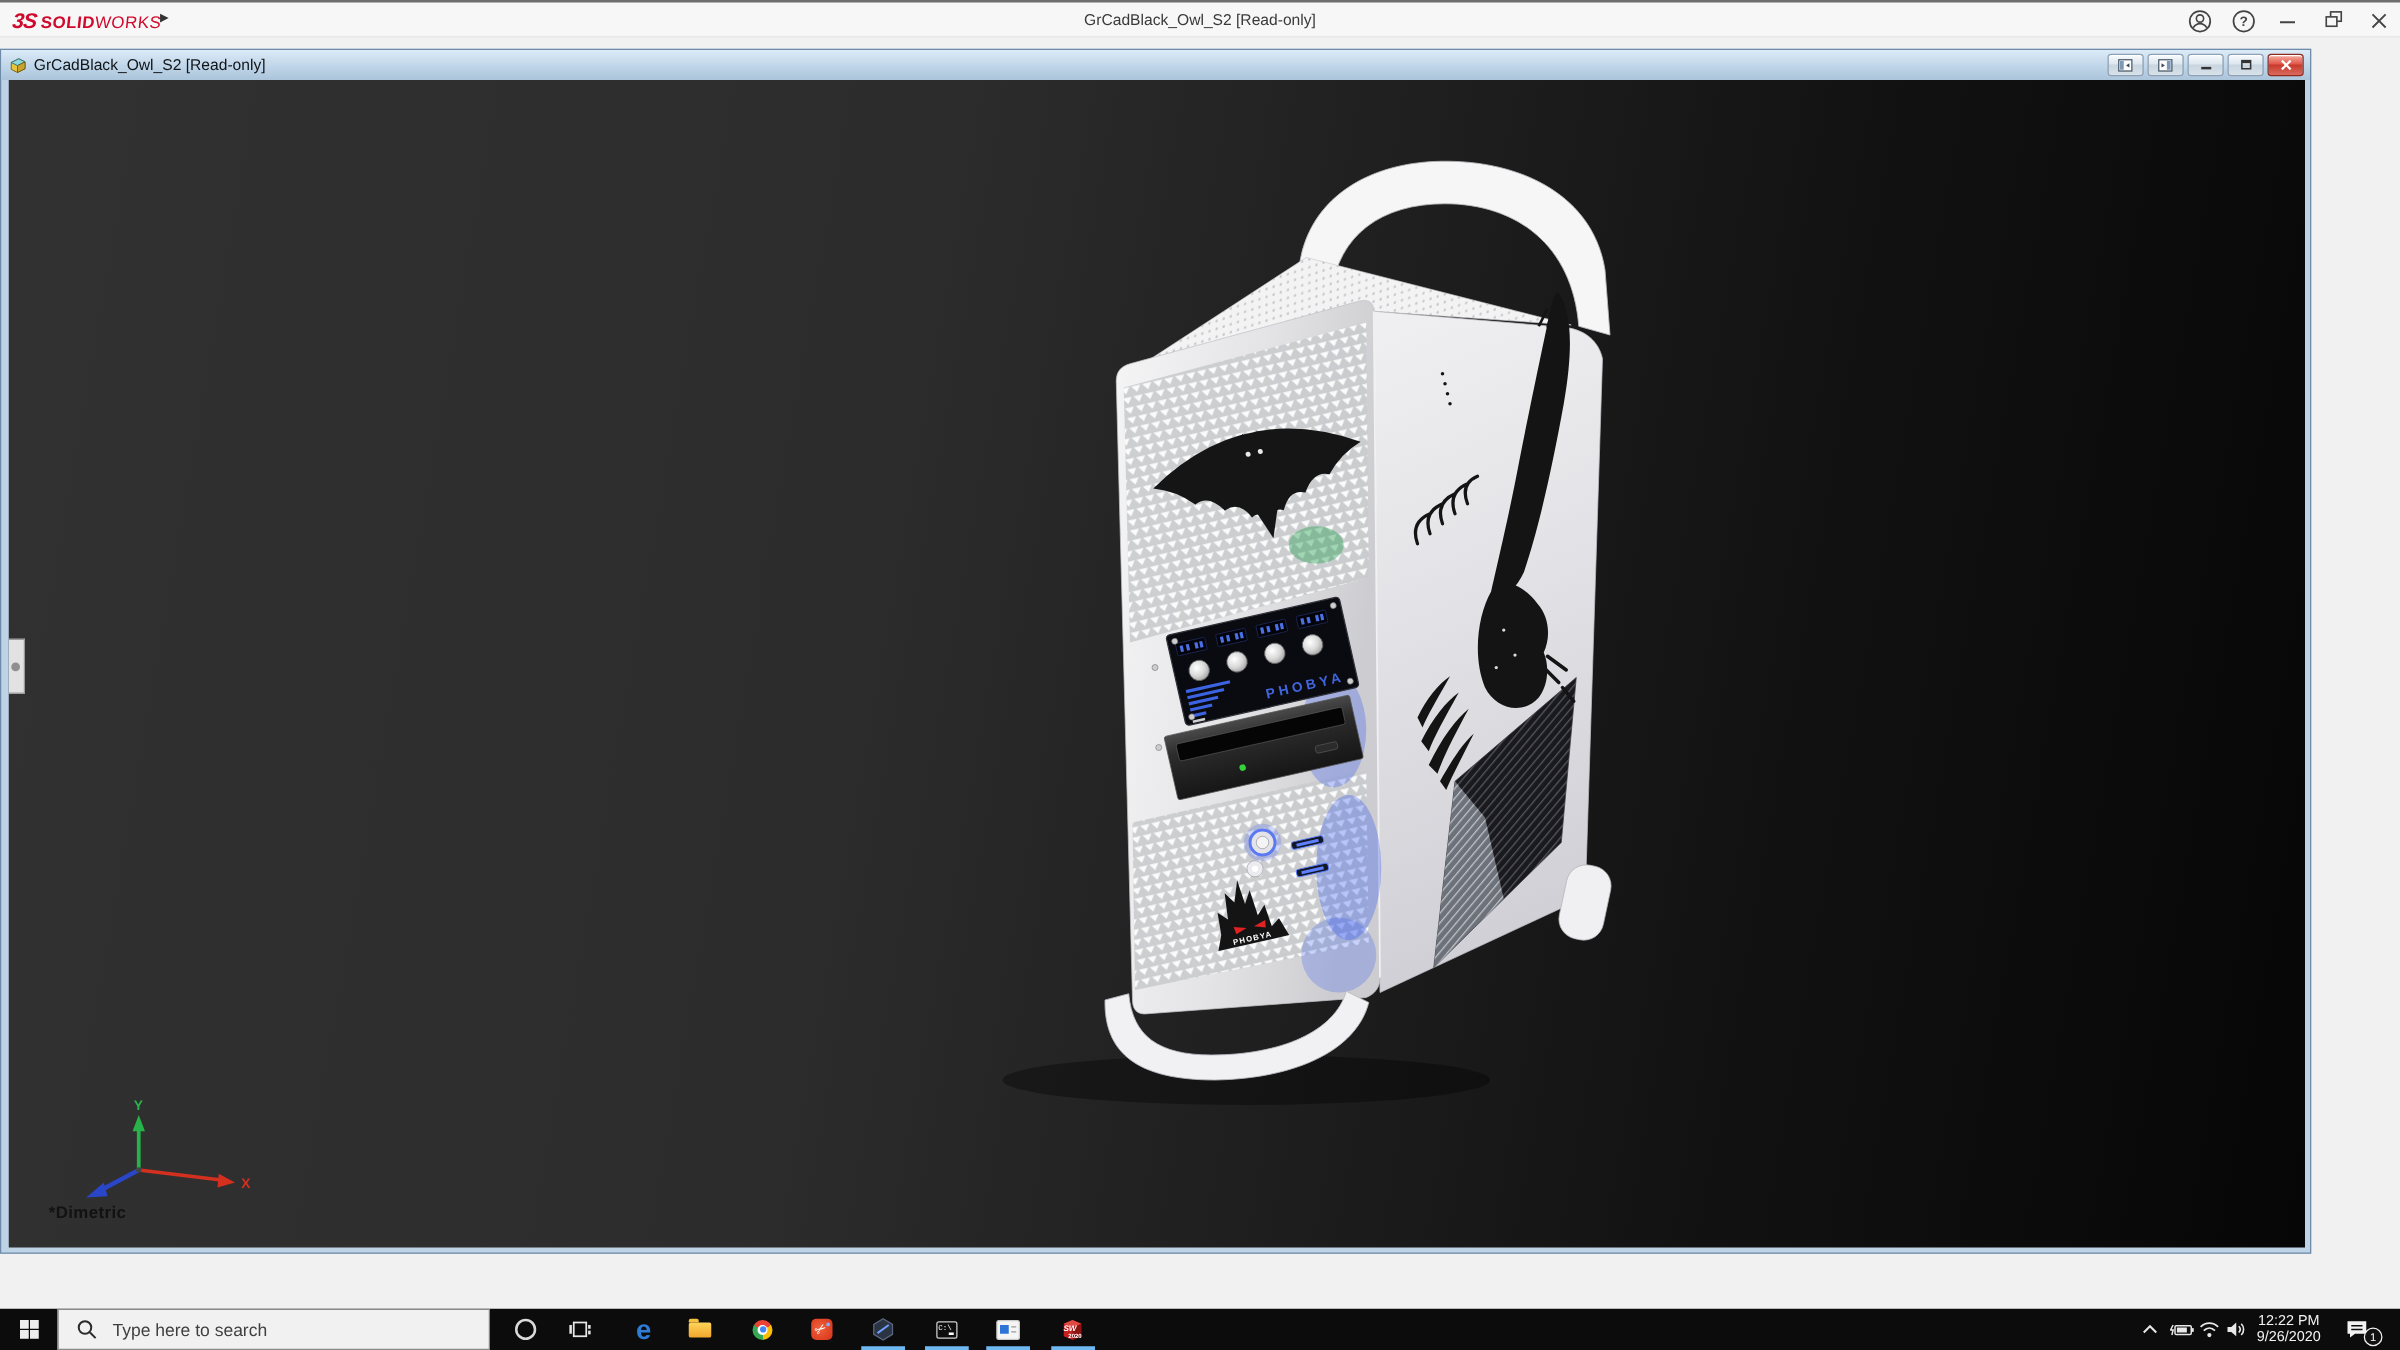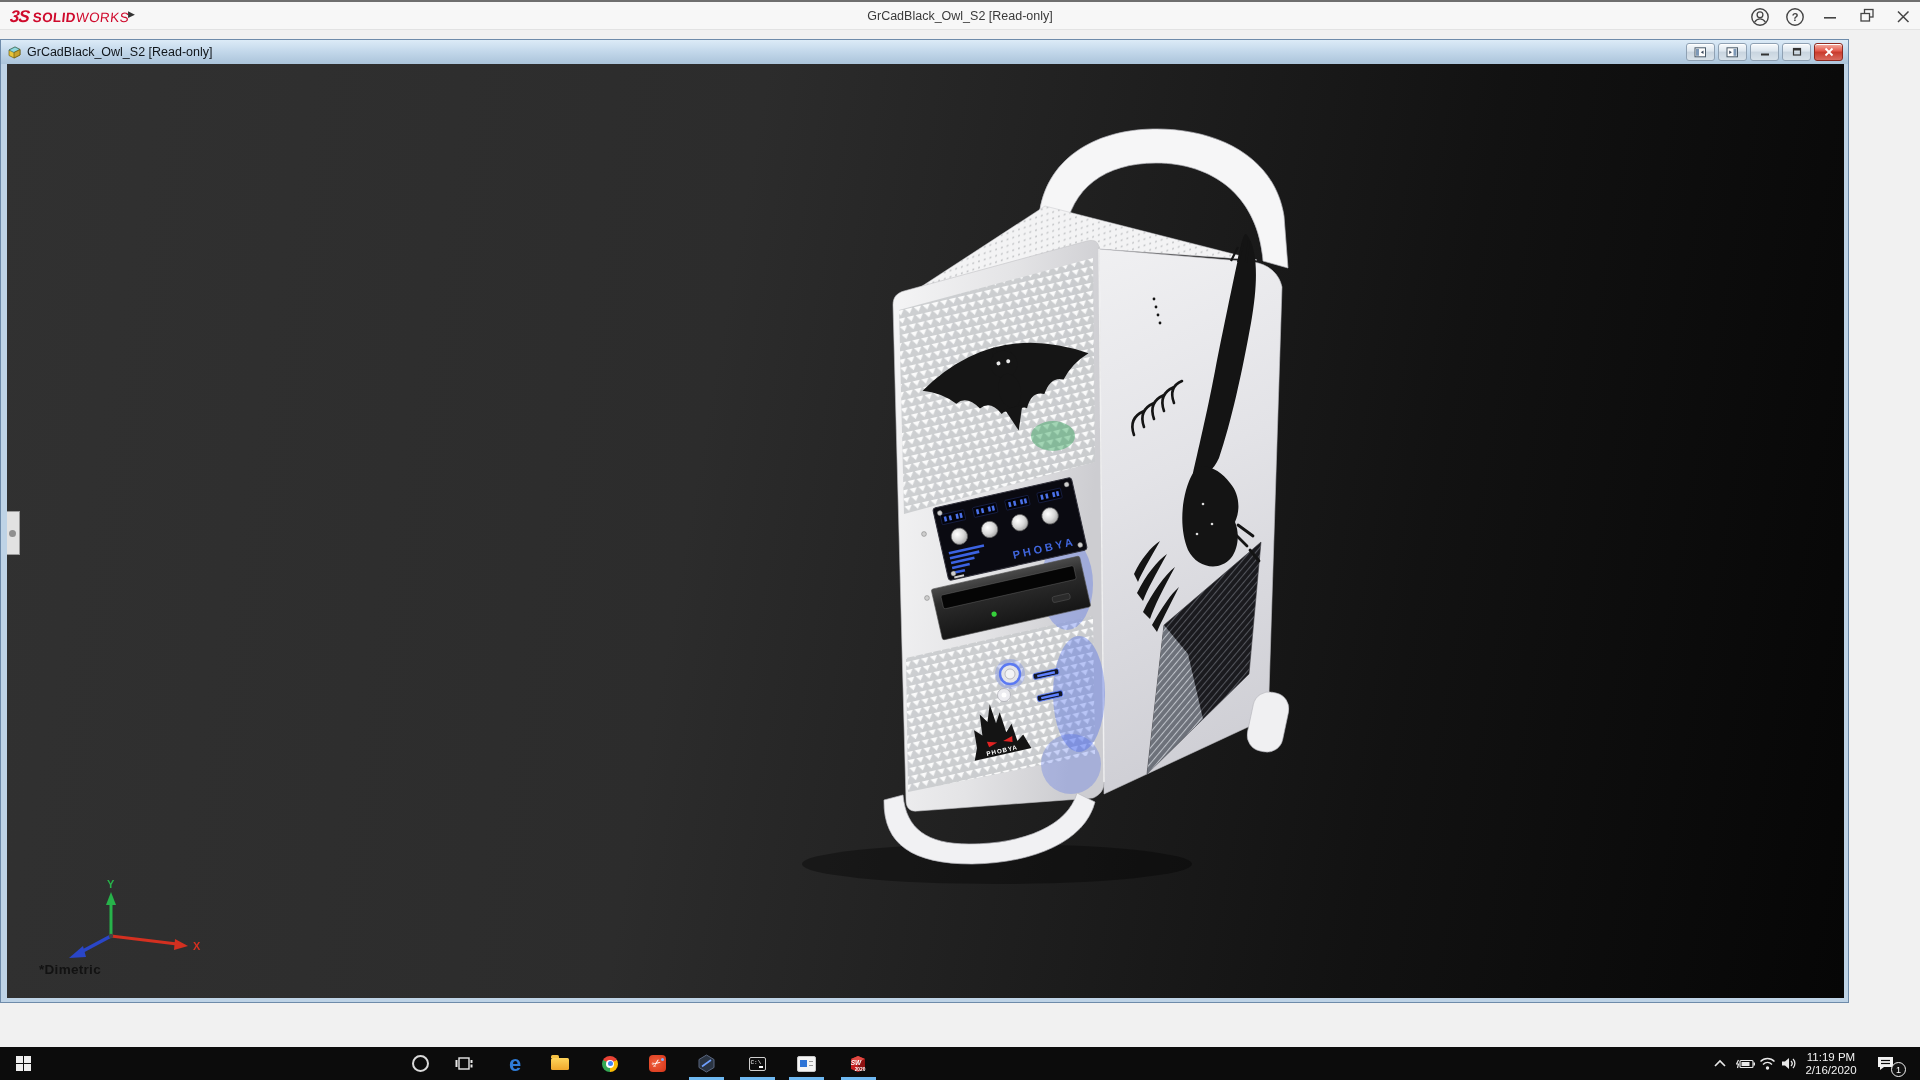--- a/index.html
+++ b/index.html
@@ -386,20 +386,27 @@
 
   <div class="abs start">
     <div class="winlogo">
         <div></div>
         <div></div>
         <div></div>
         <div></div>
       </div>
   </div>
 
+  <div class="abs searchbox">
+    <svg width="17" height="17" style="margin-left:14px">
+      <circle cx="7" cy="7" r="5" fill="none" stroke="#2b2b2b" stroke-width="1.6"></circle>
+      <line x1="11" y1="11" x2="15.5" y2="15.5" stroke="#2b2b2b" stroke-width="1.6"></line>
+    </svg>
+    <input type="text" placeholder="Type here to search" style="">
+  </div>
 
   <div class="abs tbi" style="left:404px">
       <div class="cortana"></div>
     </div>
   <div class="abs tbi" style="left:448px">
     <svg width="18" height="15">
       <rect x="4" y="2" width="10" height="11" fill="none" stroke="#e8e8e8" stroke-width="1.4"></rect>
       <rect x="0.5" y="4" width="2" height="7" fill="#e8e8e8"></rect>
       <rect x="15.5" y="4" width="2" height="3" fill="#e8e8e8"></rect>
       <rect x="15.5" y="8.5" width="2" height="3" fill="#e8e8e8"></rect>
@@ -472,22 +479,22 @@
       <circle cx="8.5" cy="12" r="1.7" fill="#e8e8e8"></circle>
     </svg>
   </div>
   <div class="abs tray-i" style="left:1781px">
     <svg width="17" height="15">
       <polygon points="1,5.5 4,5.5 8,2 8,13 4,9.5 1,9.5" fill="#e8e8e8"></polygon>
       <path d="M10,5 C11.5,6.5 11.5,8.5 10,10 M12,3 C14.5,5.5 14.5,9.5 12,12" fill="none" stroke="#e8e8e8" stroke-width="1.3"></path>
     </svg>
   </div>
   <div class="abs clock">
-    <div>11:19 PM</div>
-    <div>2/16/2020</div>
+    <div>12:22 PM</div>
+    <div>9/26/2020</div>
   </div>
   <div class="abs notif">
     <svg width="19" height="17" style="position:absolute;left:0;top:2px">
       <path d="M2,2 H17 V12 H8 L4,15 V12 H2 Z" fill="#f2f2f2"></path>
       <line x1="5" y1="5.5" x2="14" y2="5.5" stroke="#0c0c0c" stroke-width="1.2"></line>
       <line x1="5" y1="8.5" x2="14" y2="8.5" stroke="#0c0c0c" stroke-width="1.2"></line>
     </svg>
     <div class="badge">1</div>
   </div>
 

